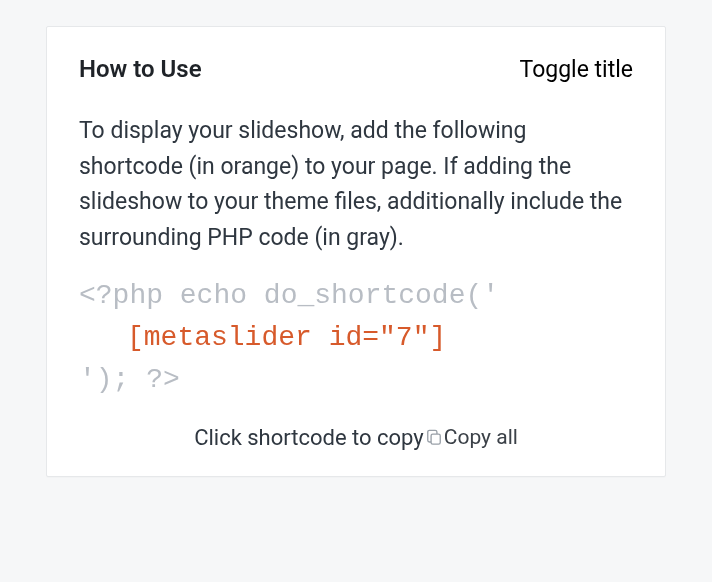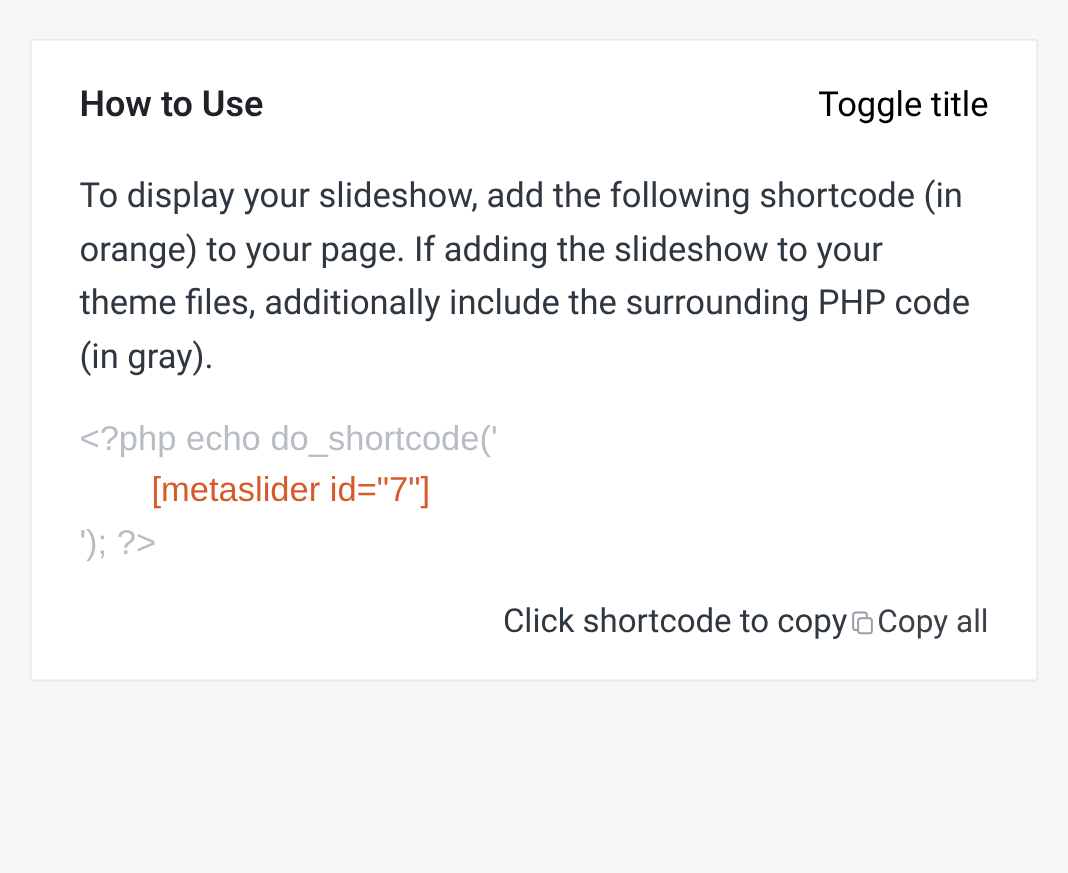--- a/index.html
+++ b/index.html
@@ -5,21 +5,21 @@
   * { box-sizing: border-box; }
   html, body {
     margin: 0; padding: 0;
     background: #f6f7f8;
     font-family: -apple-system, BlinkMacSystemFont, "Segoe UI", Roboto, Helvetica, Arial, sans-serif;
     color: #2a3138;
   }
   .wrap {
     width: 712px;
     height: 582px;
-    padding: 26px 20px;
+    padding: 26px 46px;
   }
   .card {
     background: #ffffff;
     border: 1px solid #e6e8ea;
     border-radius: 2px;
     padding: 28px 32px 26px 32px;
     box-shadow: 0 1px 1px rgba(0,0,0,0.02);
   }
   .card-header {
     display: flex;
@@ -37,35 +37,35 @@
     color: #000000;
     cursor: pointer;
   }
   .desc {
     font-size: 23px;
     line-height: 1.55;
     color: #2f3740;
     margin-bottom: 19px;
   }
   .code {
-    font-family: Liberation Sans, sans-serif;
-    font-size: 23px;
+    font-family: Liberation Mono, monospace;
+    font-size: 28px;
     line-height: 1.5;
     white-space: pre;
     margin-bottom: 24px;
   }
   .php { color: #b8bdc4; }
   .shortcode {
     color: #d75a2b;
     cursor: pointer;
   }
   .indent { display:inline-block; width: 48px; }
   .footer {
     display: flex;
-    justify-content: flex-end;
+    justify-content: center;
     align-items: center;
   }
   .hint {
     font-size: 22px;
     color: #2f3740;
   }
   .copy-all {
     display: inline-flex;
     align-items: center;
     gap: 0;

